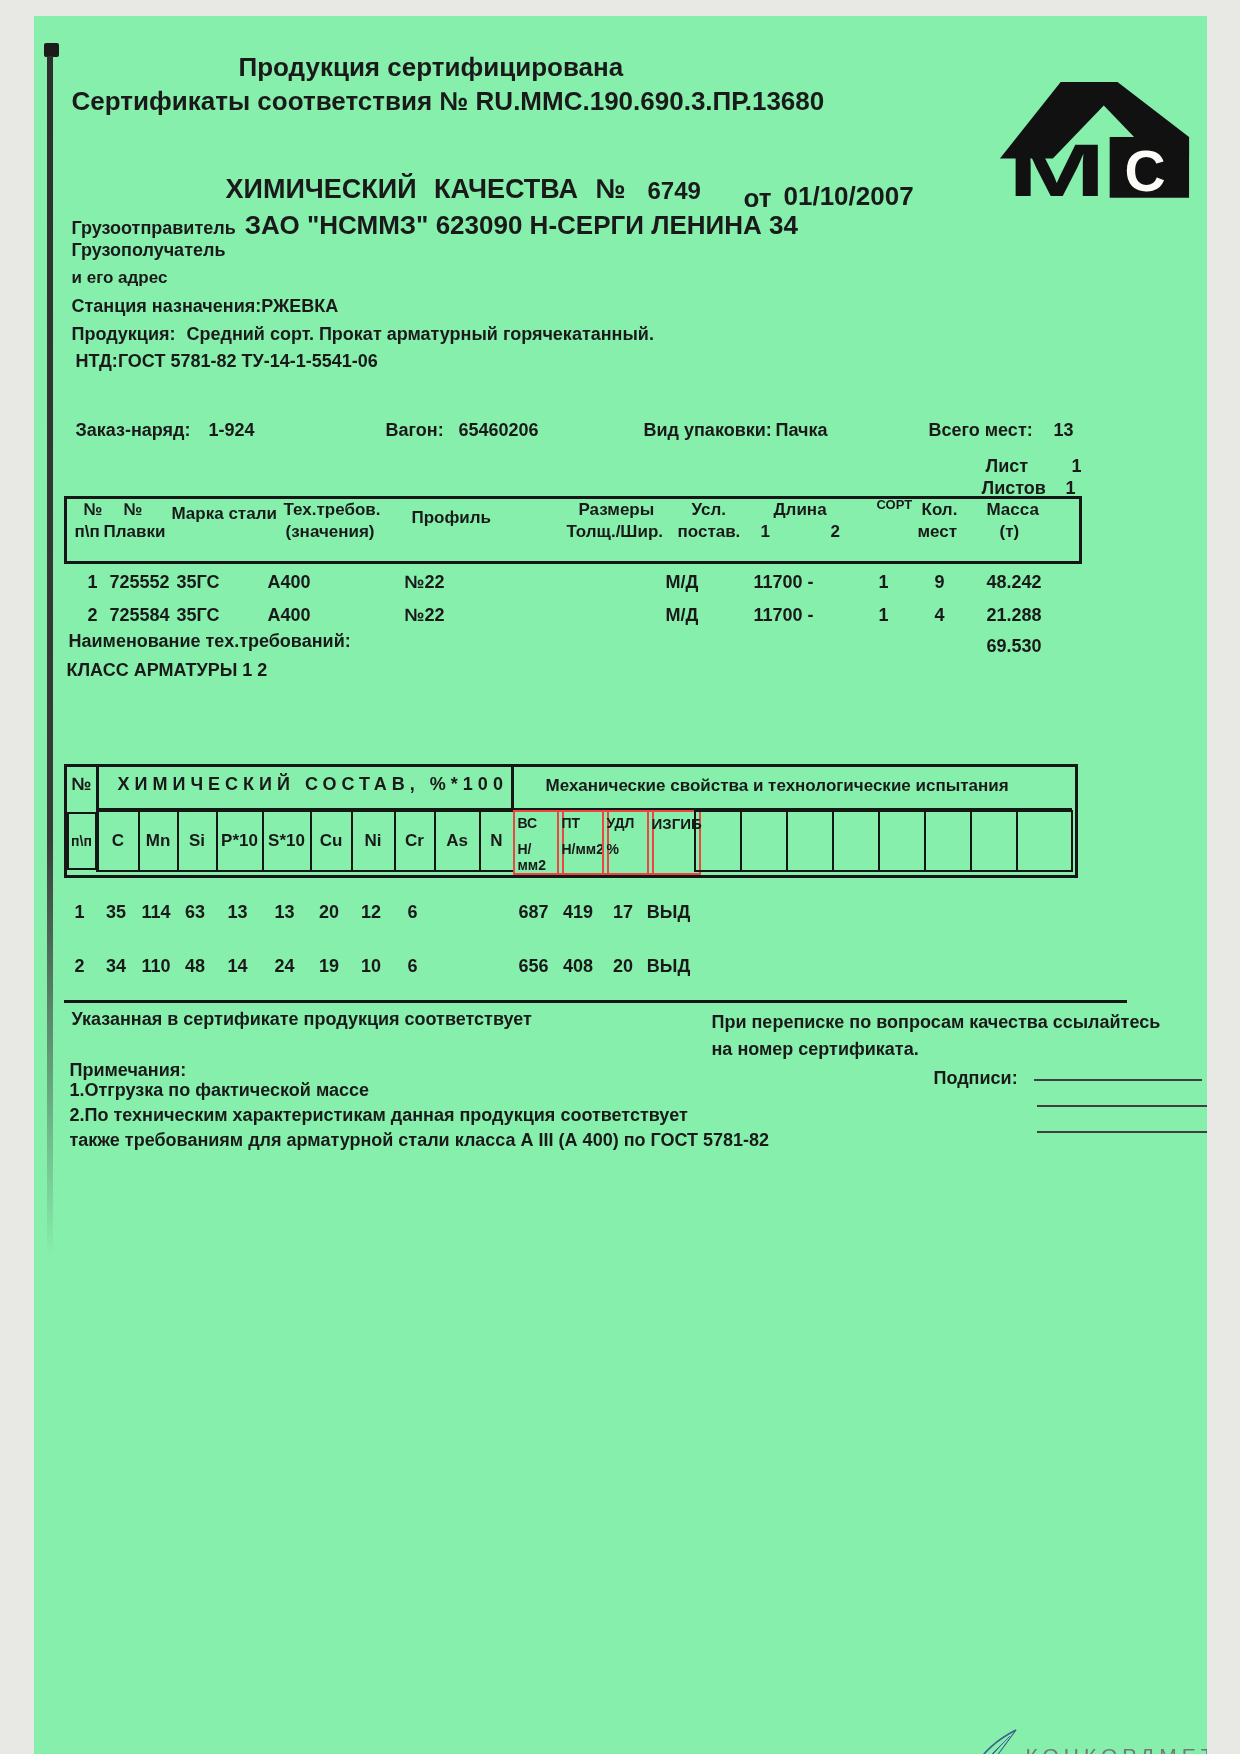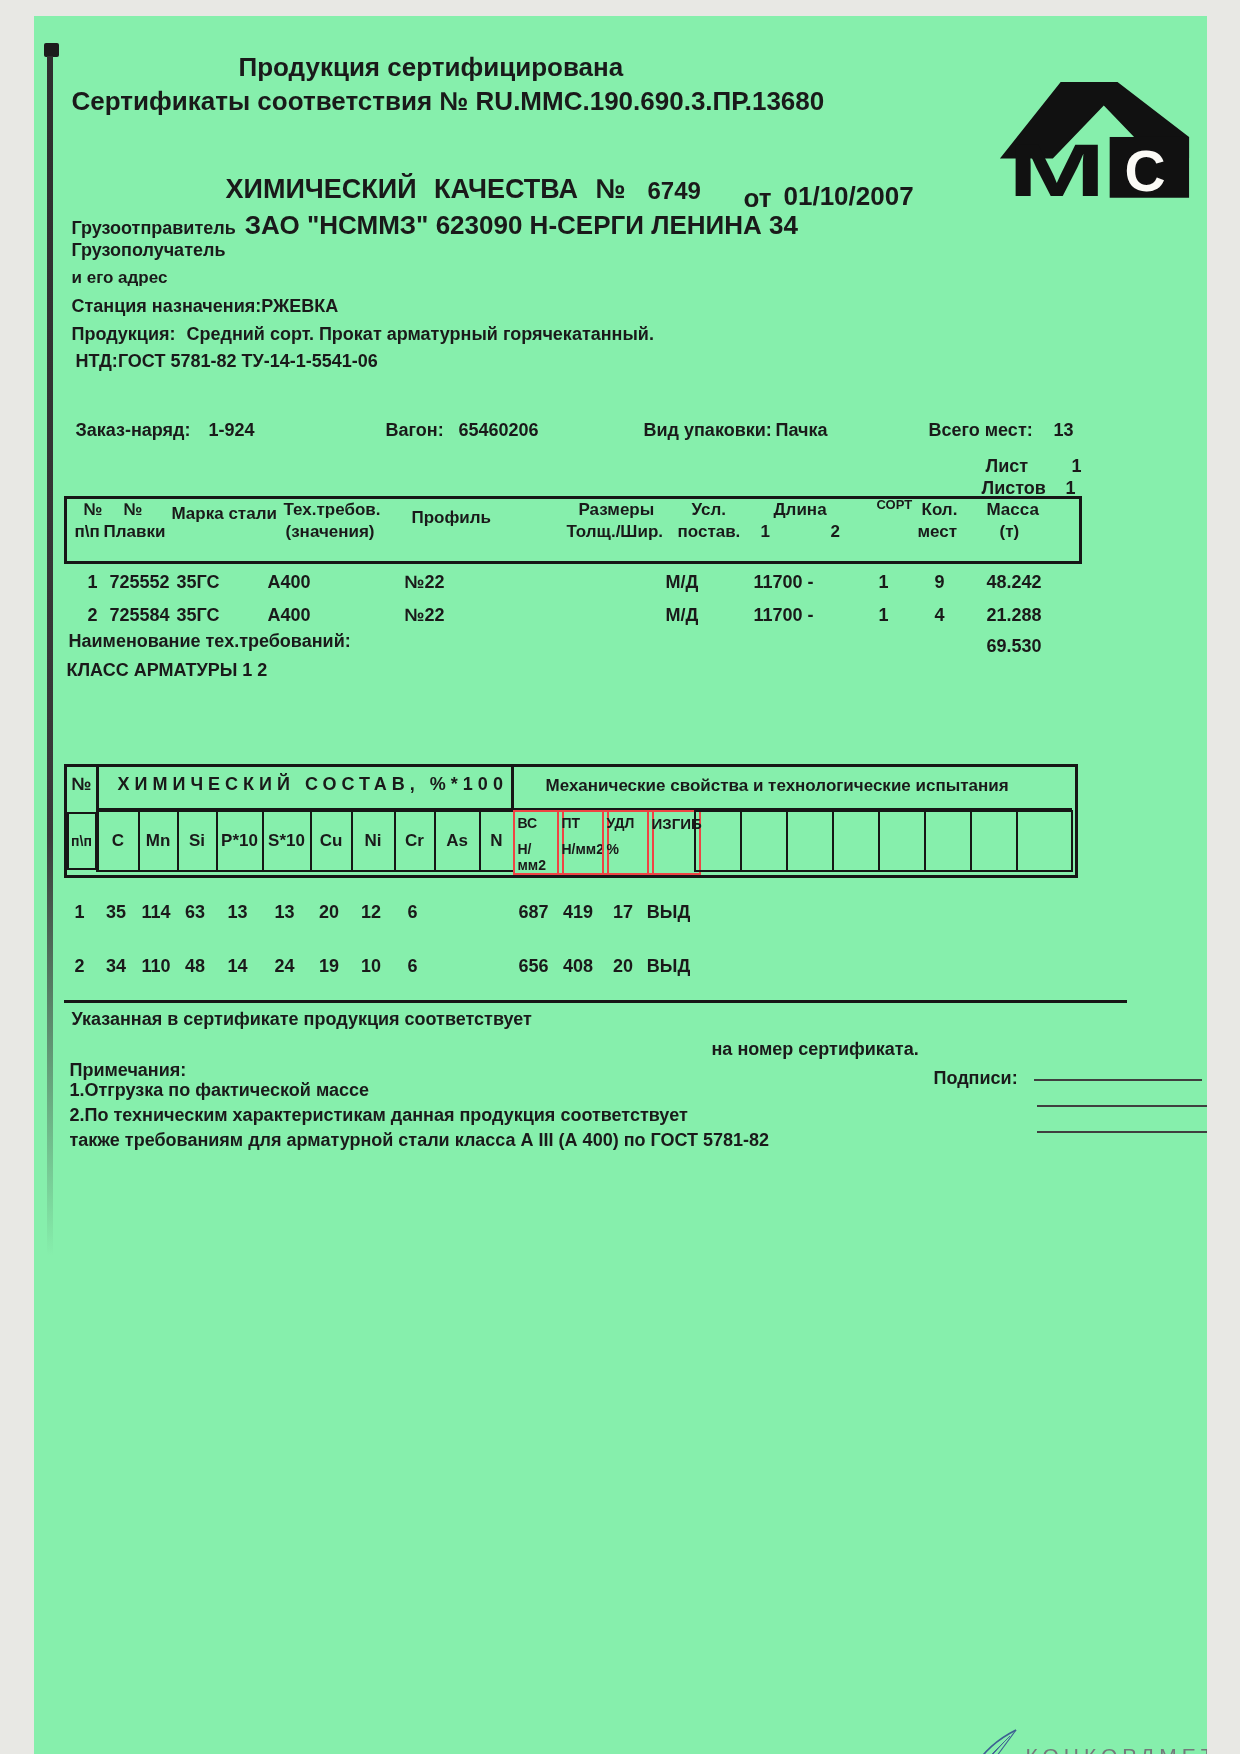--- a/index.html
+++ b/index.html
@@ -212,20 +212,21 @@
     <div class="abs t18m center" style="left:605px;top:940px;width:60px">ВЫД</div>
   </div>
 
   <div class="hline" style="left:30px;top:984px;width:1063px;height:3px"></div>
   <div class="abs t18m" style="left:38px;top:993px">Указанная в сертификате продукция соответствует</div>
   <div class="abs t18m" style="left:36px;top:1044px">Примечания:</div>
   <div class="abs t18m" style="left:36px;top:1064px">1.Отгрузка по фактической массе</div>
   <div class="abs t18m" style="left:36px;top:1089px">2.По техническим характеристикам данная продукция соответствует</div>
   <div class="abs t18m" style="left:36px;top:1114px">также требованиям для арматурной стали класса А III (А 400) по ГОСТ 5781-82</div>
 
+  <div class="abs t18m" style="left:678px;top:996px">При переписке по вопросам качества ссылайтесь</div>
   <div class="abs t18m" style="left:678px;top:1023px">на номер сертификата.</div>
   <div class="abs t18m" style="left:900px;top:1052px">Подписи:</div>
   <div class="sig" style="left:1000px;top:1063px;width:168px"></div>
   <div class="sig" style="left:1003px;top:1089px;width:172px"></div>
   <div class="sig" style="left:1003px;top:1115px;width:175px"></div>
 
   <div class="abs" style="left:936px;top:1712px">
     <svg width="52" height="42" viewBox="0 0 52 42">
       <path d="M46,2 C26,12 12,26 4,40" fill="none" stroke="#3d5f92" stroke-width="1.6"></path>
       <path d="M46,2 L18,40" fill="none" stroke="#3d5f92" stroke-width="1.2"></path>

